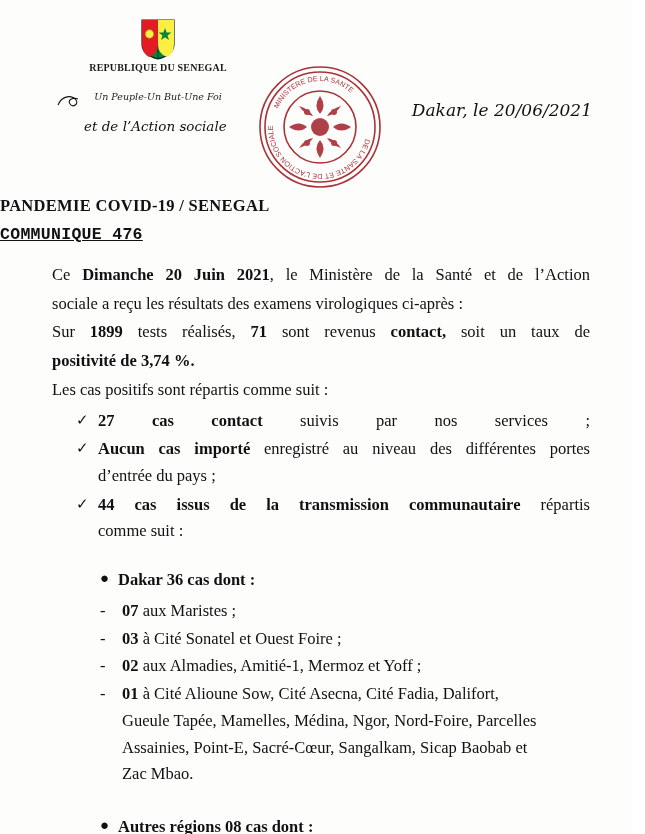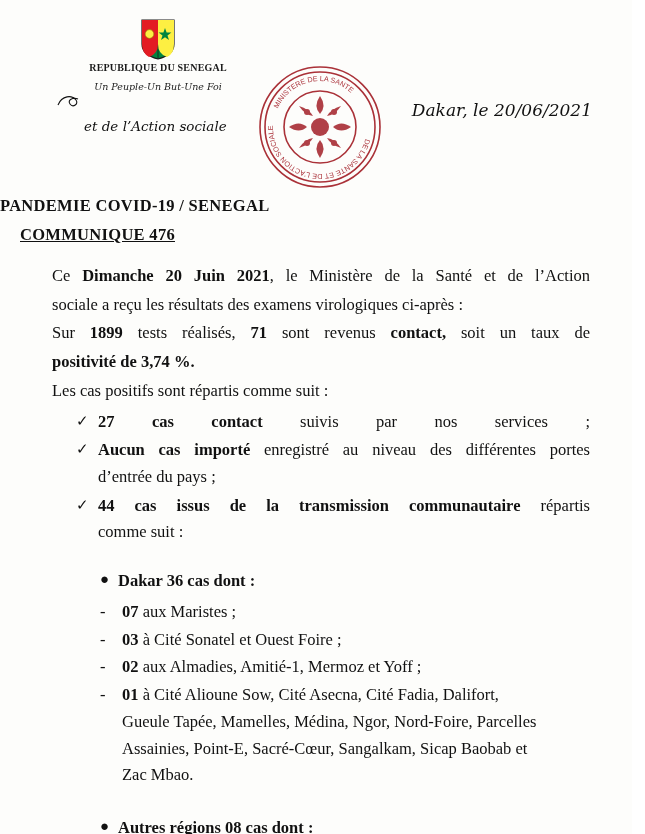--- a/index.html
+++ b/index.html
@@ -49,21 +49,21 @@
     font-weight: bold;
     font-size: 10px;
     letter-spacing: 0.2px;
     margin-top: 2px;
     color: #1a1a1a;
   }
   .motto-line {
     font-family: "DejaVu Serif", serif;
     font-style: italic;
     font-size: 9.5px;
-    margin-top: 8px;
+    margin-top: 18px;
     color: #1a1a1a;
   }
 
   .ministry-block {
     position: absolute;
     left: 56px;
     top: 92px;
     width: 210px;
   }
   .ministry-line1 {
@@ -112,27 +112,26 @@
     text-align: left;
     margin-top: 24px;
   }
   .title-main {
     font-family: "Liberation Serif", serif;
     font-weight: bold;
     font-size: 16.5px;
     letter-spacing: 0.3px;
   }
   .title-sub {
-    font-family: Liberation Serif, serif;
+    font-family: Liberation Mono, monospace;
     font-weight: bold;
     font-size: 16.5px;
     letter-spacing: 0.3px;
     text-decoration: underline;
     margin-top: 9px;
-    margin-left: 20px;
   }
 
   
   .body-text {
     margin: 18px 42px 0 52px;
     font-size: 16.5px;
     line-height: 1.62;
     text-align: justify;
   }
   .para {

